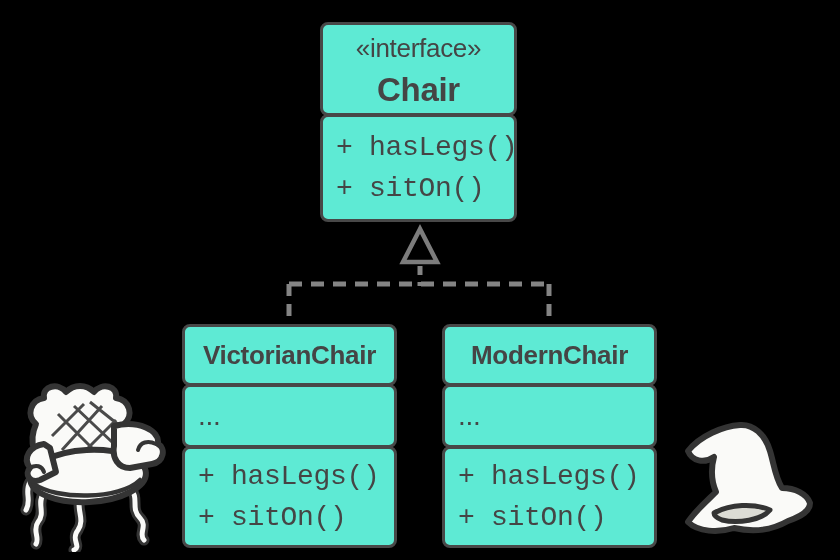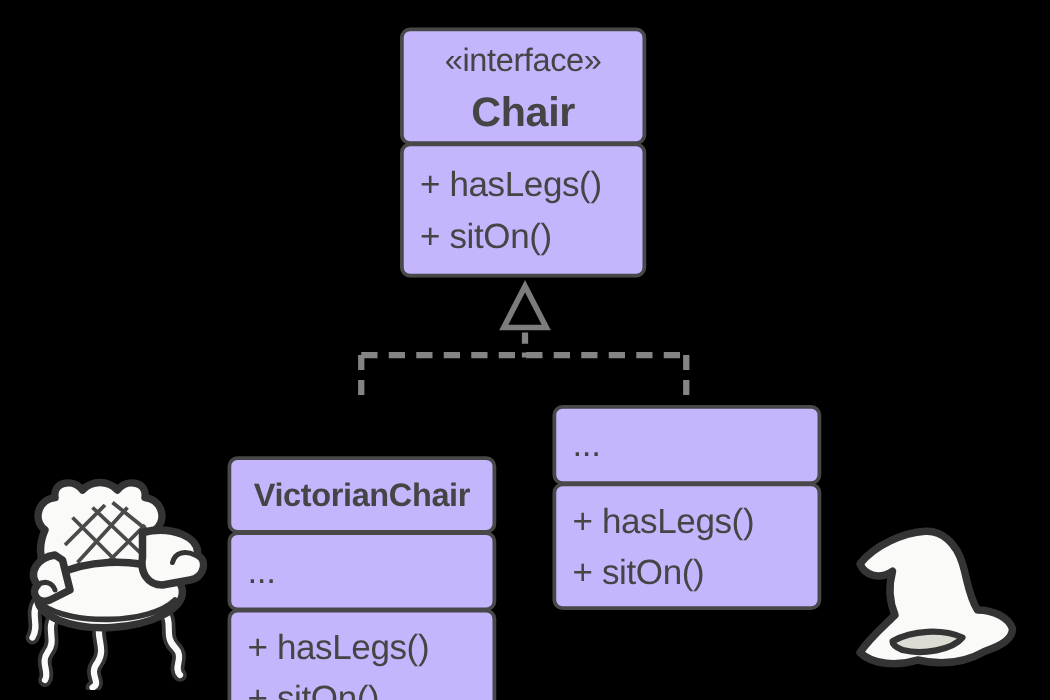--- a/index.html
+++ b/index.html
@@ -2,29 +2,29 @@
 <html><head>
 <meta charset="utf-8">
 <style>
   html,body{margin:0;padding:0;background:#000;}
   .stage{
     position:relative;width:840px;height:560px;background:#000;overflow:hidden;
     font-family:"Liberation Sans","DejaVu Sans",sans-serif;
   }
   .uml-box{position:absolute;display:flex;flex-direction:column;}
   .compartment{
-    box-sizing:border-box;background:#c4b5fd;border:3px solid #484848;
+    box-sizing:border-box;background:#5eead4;border:3px solid #484848;
     border-radius:8px;color:#454545;letter-spacing:-0.3px;
   }
   .compartment + .compartment{margin-top:-2px;}
   .title-comp{display:flex;flex-direction:column;align-items:center;justify-content:center;}
   .stereotype{font-size:26px;line-height:42px;}
   .iface-name{font-size:33px;font-weight:bold;line-height:42px;}
   .class-name{font-size:26px;font-weight:bold;white-space:nowrap;}
-  .methods-comp{display:flex;flex-direction:column;justify-content:center;padding:0 13px;}
+  .methods-comp{display:flex;flex-direction:column;justify-content:center;padding:0 13px;font-family:Liberation Mono, monospace;}
   .method-line{font-size:28px;line-height:41px;white-space:nowrap;}
   .attrs-comp{display:flex;align-items:center;padding:0 13px;font-size:28px;}
   .connectors{position:absolute;left:0;top:0;pointer-events:none;}
   .illus{position:absolute;}
 </style>
 </head>
 <body>
 
 <div class="stage">
 
@@ -41,33 +41,36 @@
       <div class="stereotype">«interface»</div>
       <div class="iface-name">Chair</div>
     </div>
     <div class="compartment methods-comp" style="height:108px;">
       <div class="method-line">+ hasLegs()</div>
       <div class="method-line">+ sitOn()</div>
     </div>
   </div>
 
   <div class="uml-box" style="left:182px;top:324px;width:215px;">
-    <div class="compartment title-comp" style="height:62px;margin-top:41px;">
+    <div class="compartment title-comp" style="height:62px;">
       <div class="class-name">VictorianChair</div>
     </div>
     <div class="compartment attrs-comp" style="height:64px;">
       <span>...</span>
     </div>
     <div class="compartment methods-comp" style="height:102px;">
       <div class="method-line">+ hasLegs()</div>
       <div class="method-line">+ sitOn()</div>
     </div>
   </div>
 
   <div class="uml-box" style="left:442px;top:324px;width:215px;">
+    <div class="compartment title-comp" style="height:62px;">
+      <div class="class-name">ModernChair</div>
+    </div>
     <div class="compartment attrs-comp" style="height:64px;">
       <span>...</span>
     </div>
     <div class="compartment methods-comp" style="height:102px;">
       <div class="method-line">+ hasLegs()</div>
       <div class="method-line">+ sitOn()</div>
     </div>
   </div>
 
   <svg class="illus" style="left:14px;top:380px;" width="152" height="172" viewBox="0 0 152 172">

